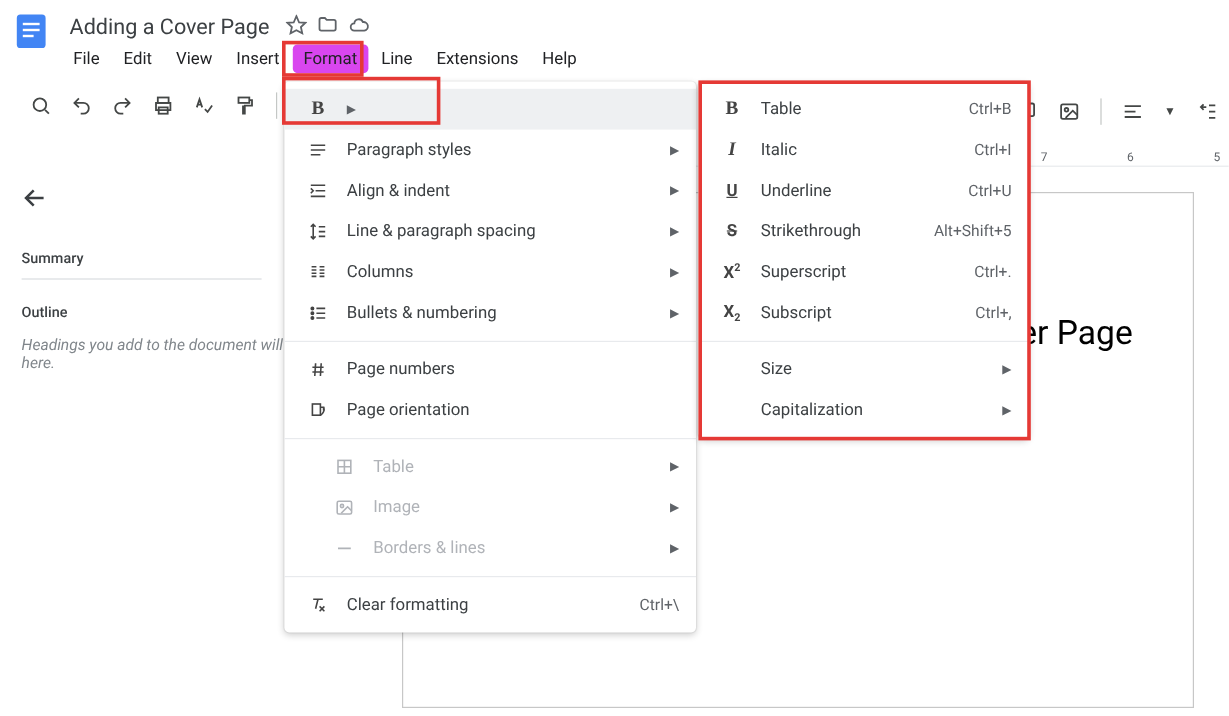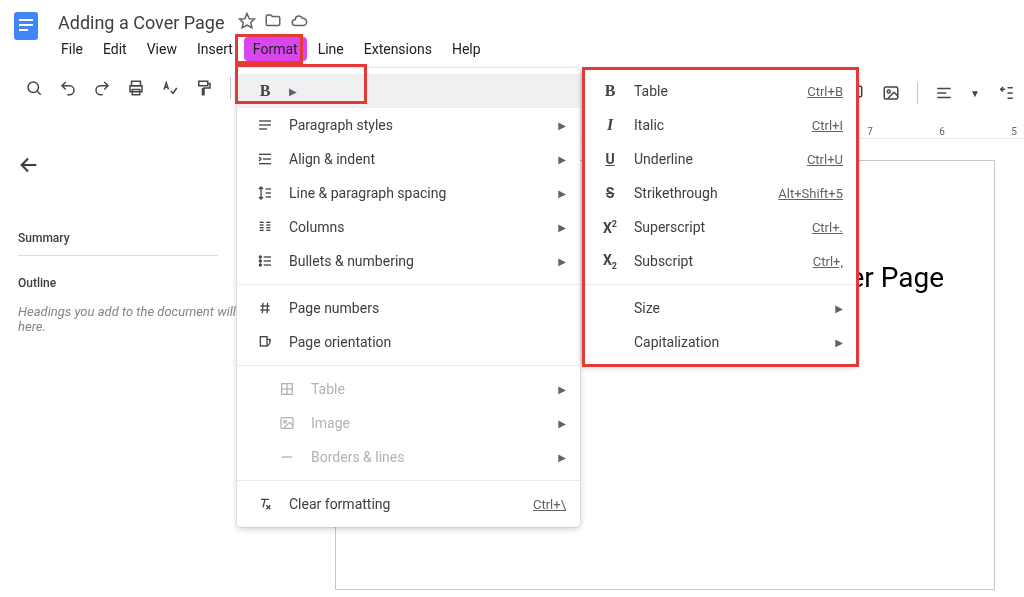--- a/index.html
+++ b/index.html
@@ -108,21 +108,20 @@
     display:inline-block;
   }
   .outline-summary-label {
     font-size: 12px;
     font-weight: 500;
     color: #3c4043;
     display:block;
     padding-bottom: 10px;
     border-bottom: 1px solid #dadce0;
     width: 200px;
-    margin-top: 24px;
   }
   .outline-label {
     font-size: 12px;
     font-weight: 500;
     color: #3c4043;
     margin-top: 20px;
     display:block;
   }
   .outline-help {
     font-size: 13px;
@@ -184,21 +183,21 @@
     width: 20px;
     height: 20px;
     display: inline-flex;
     align-items: center;
     justify-content: center;
     flex-shrink: 0;
     color: #444;
   }
   .menu-icon.indent { visibility: hidden; }
   .menu-label { flex: 1; }
-  .menu-shortcut { color: #5f6368; font-size: 13px; text-decoration: underline; }
+  .menu-shortcut { color: #5f6368; font-size: 13px; }
   .menu-arrow {
     color: #5f6368;
     font-size: 10px;
   }
   .menu-sep {
     height: 1px;
     background: #e8eaed;
     margin: 6px 0;
   }
   .disabled { color: #b0b3b8; padding-left: 40px; }

